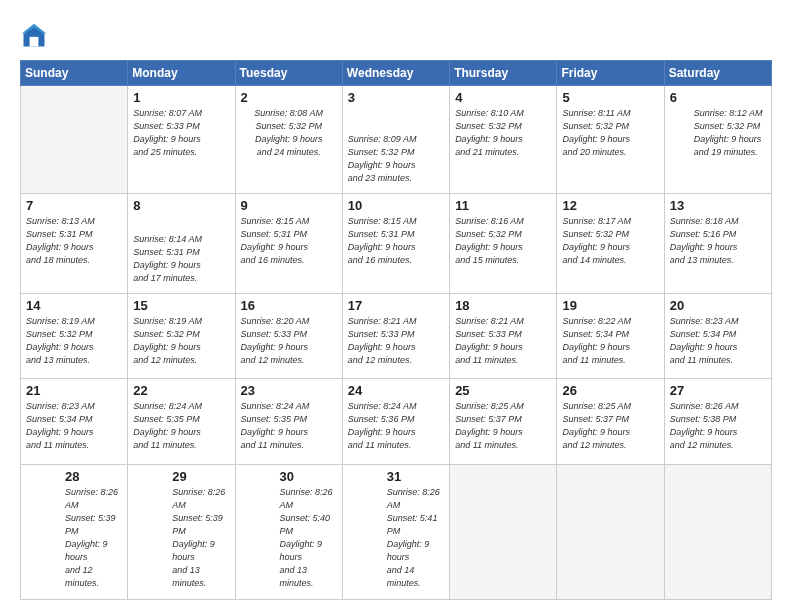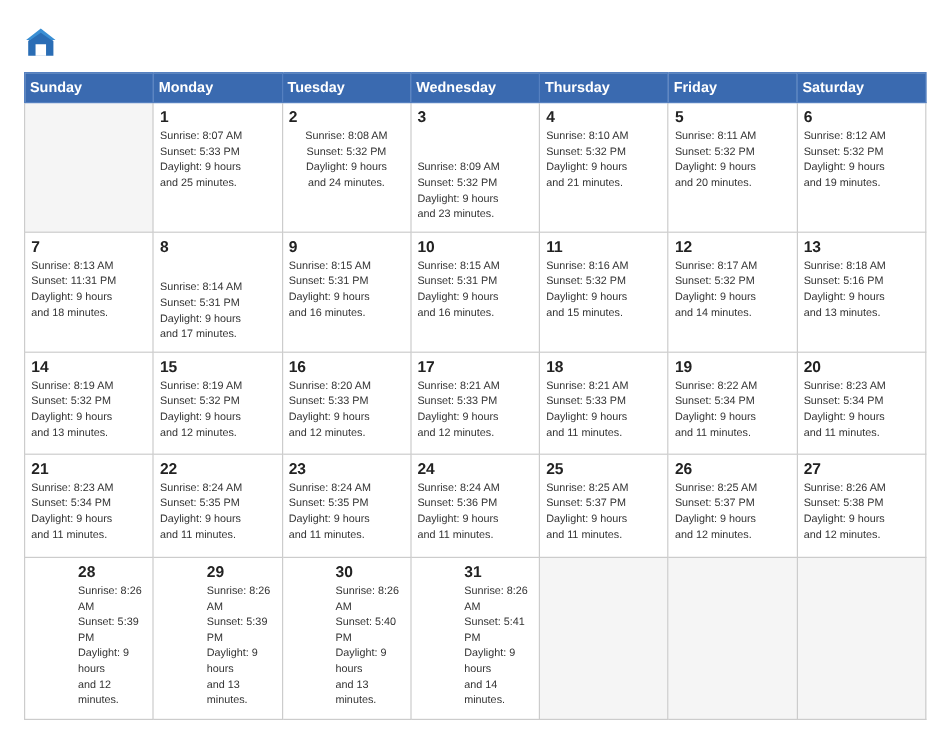--- a/index.html
+++ b/index.html
@@ -93,20 +93,21 @@
       font-size: 13px;
       font-weight: bold;
       color: #222;
       display: block;
       margin-bottom: 2px;
     }
     .day-info {
       font-size: 9px;
       line-height: 1.45;
       color: #333;
+      font-style: italic;
     }
     .week-row td {
       height: 82px;
     }
     .last-row td {
       height: 72px;
       padding-left: 44px;
     }
   </style>
 </head>
@@ -176,31 +177,31 @@
           </td>
           <td>
             <span class="day-num">5</span>
             <div class="day-info" style="white-space: pre-line;">Sunrise: 8:11 AM
 Sunset: 5:32 PM
 Daylight: 9 hours
 and 20 minutes.</div>
           </td>
           <td>
             <span class="day-num">6</span>
-            <div class="day-info" style="white-space: pre-line;">Sunrise: 8:12 AM
+            <div class="day-info" style="white-space: pre-line; margin-left: 24px;">Sunrise: 8:12 AM
 Sunset: 5:32 PM
 Daylight: 9 hours
 and 19 minutes.</div>
           </td>
         </tr>
         <tr class="week-row">
           <td>
             <span class="day-num">7</span>
             <div class="day-info" style="white-space: pre-line;">Sunrise: 8:13 AM
-Sunset: 11:31 PM
+Sunset: 5:31 PM
 Daylight: 9 hours
 and 18 minutes.</div>
           </td>
           <td>
             <span class="day-num">8</span>
             <div class="day-info" style="white-space: pre-line; margin-top: 20px;">Sunrise: 8:14 AM
 Sunset: 5:31 PM
 Daylight: 9 hours
 and 17 minutes.</div>
           </td>

